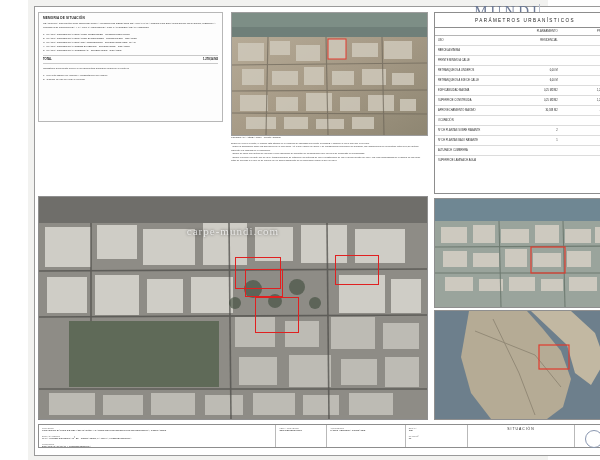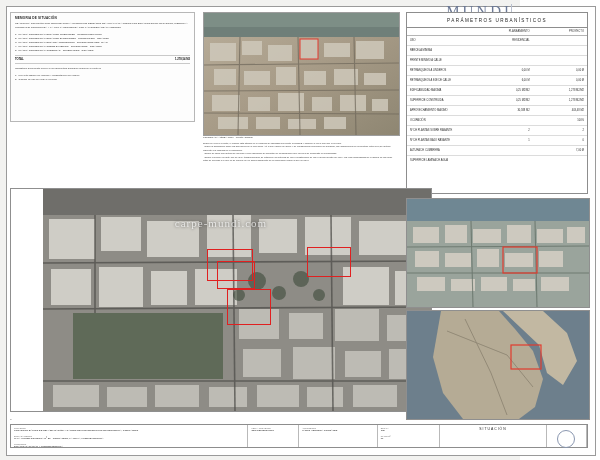--- a/index.html
+++ b/index.html
@@ -1,17 +1,17 @@
 <!DOCTYPE html>
 <html><head>
 <meta charset="utf-8">
 <style>
   html,body{margin:0;padding:0;background:#ffffff;}
   body{width:600px;height:460px;overflow:hidden;font-family:"Liberation Sans",sans-serif;}
-  .sheet{position:relative;width:520px;height:460px;background:#f2f2f0;}
+  .sheet{position:relative;width:520px;height:460px;background:#f2f2f0;margin-left:28px;}
   .frame{position:absolute;left:6px;top:6px;width:588px;height:448px;border:1px solid #9a9a9a;background:#ffffff;}
 
   
   .memoria{position:absolute;left:10px;top:12px;width:185px;height:110px;border:1px solid #b7b7b7;background:#fdfdfd;padding:3px 4px;box-sizing:border-box;}
   .memoria .mt{font-size:3.1px;font-weight:bold;letter-spacing:.2px;color:#1a1a1a;margin-bottom:2px;}
   .memoria .mp{font-size:2.5px;line-height:1.55;color:#3a3a3a;margin:0 0 3px 0;}
   .memoria .mrow{display:flex;justify-content:space-between;font-size:2.5px;color:#2e2e2e;line-height:1.6;}
   .memoria .mrow span:last-child{color:#555;}
   .memoria .rule{height:1px;background:#c9c9c9;margin:2px 0;}
   .memoria .mtot{display:flex;justify-content:space-between;font-size:2.7px;font-weight:bold;color:#111;}
@@ -36,21 +36,21 @@
   .prow .c3{flex:1;text-align:right;}
 
   
   .logo{position:absolute;right:8px;top:4px;width:88px;height:44px;color:#5d6b86;text-align:right;}
   .logo .lw{font-size:15px;letter-spacing:3px;font-family:"Liberation Serif",serif;color:#6b7894;line-height:1;}
   .logo .ls{font-size:3.4px;letter-spacing:2px;color:#7d89a3;}
   .logo .lb{display:inline-block;margin-top:2px;font-size:3px;letter-spacing:1px;border:1px solid #8d99b2;padding:1px 3px;color:#6d7994;}
   .logo .lv{position:absolute;right:0;top:0;width:1px;height:44px;background:#b9c0cf;}
 
   
-  .photo-main{position:absolute;left:10px;top:188px;width:388px;height:222px;overflow:hidden;border:1px solid #8f8f8f;padding-left:32px;}
+  .photo-main{position:absolute;left:10px;top:196px;width:388px;height:222px;overflow:hidden;border:1px solid #8f8f8f;}
   .wm{position:absolute;left:50%;top:28px;transform:translateX(-50%);font-size:11px;letter-spacing:1px;color:rgba(255,255,255,.72);font-family:"Liberation Serif",serif;text-shadow:0 0 3px rgba(0,0,0,.6);white-space:nowrap;}
   .plot{position:absolute;border:1px solid #e02020;}
 
   
   .photo-r1{position:absolute;left:406px;top:198px;width:182px;height:108px;overflow:hidden;border:1px solid #8f8f8f;}
   .photo-r2{position:absolute;left:406px;top:310px;width:182px;height:108px;overflow:hidden;border:1px solid #8f8f8f;}
 
   
   .cart{position:absolute;left:10px;top:424px;width:578px;height:24px;border:1px solid #8d8d8d;display:flex;font-size:2.4px;color:#2b2b2b;box-sizing:border-box;background:#fff;}
   .cart .cc{border-right:1px solid #b9b9b9;box-sizing:border-box;padding:2px 3px;}

